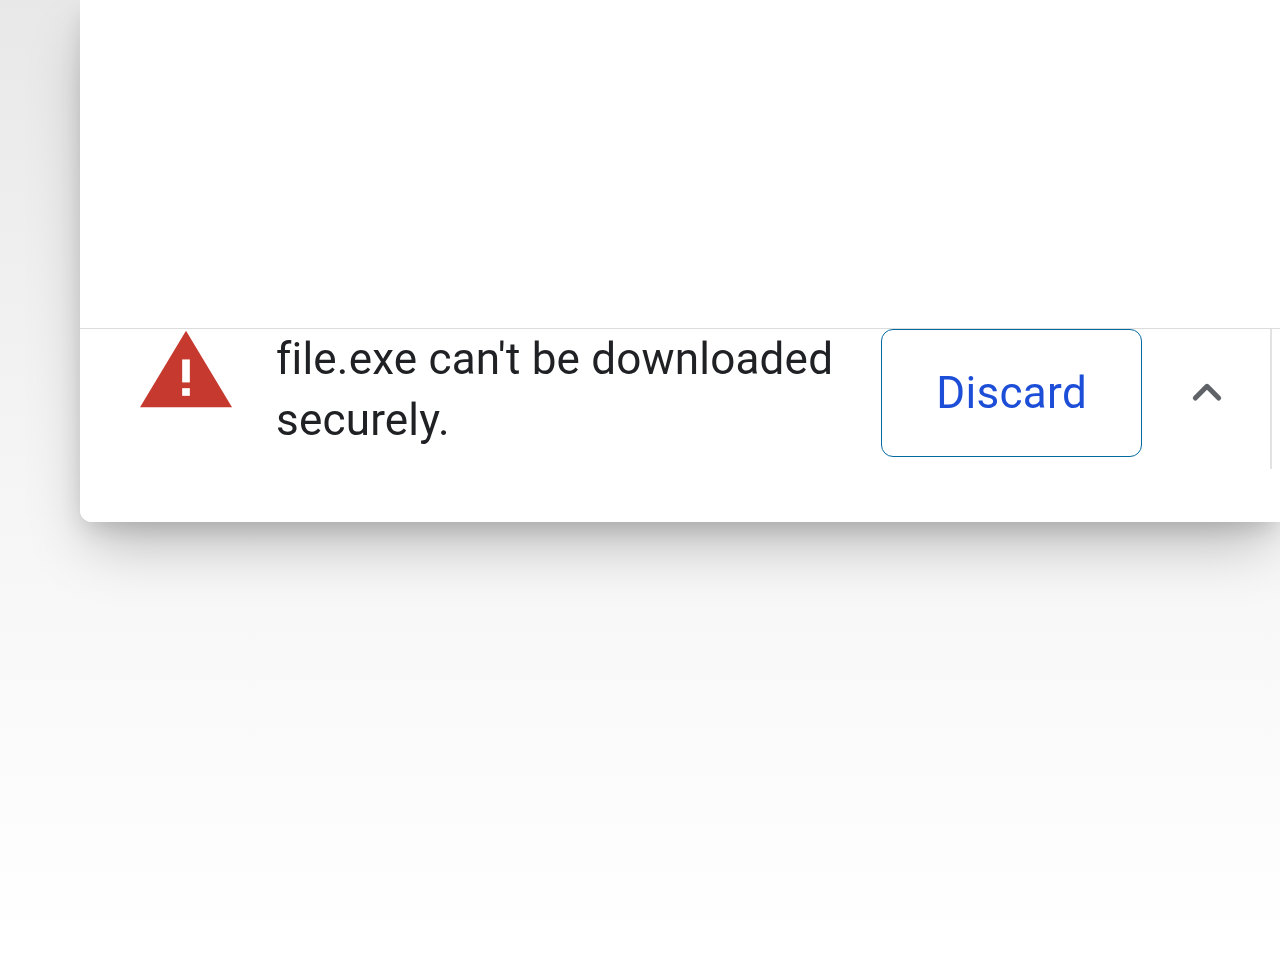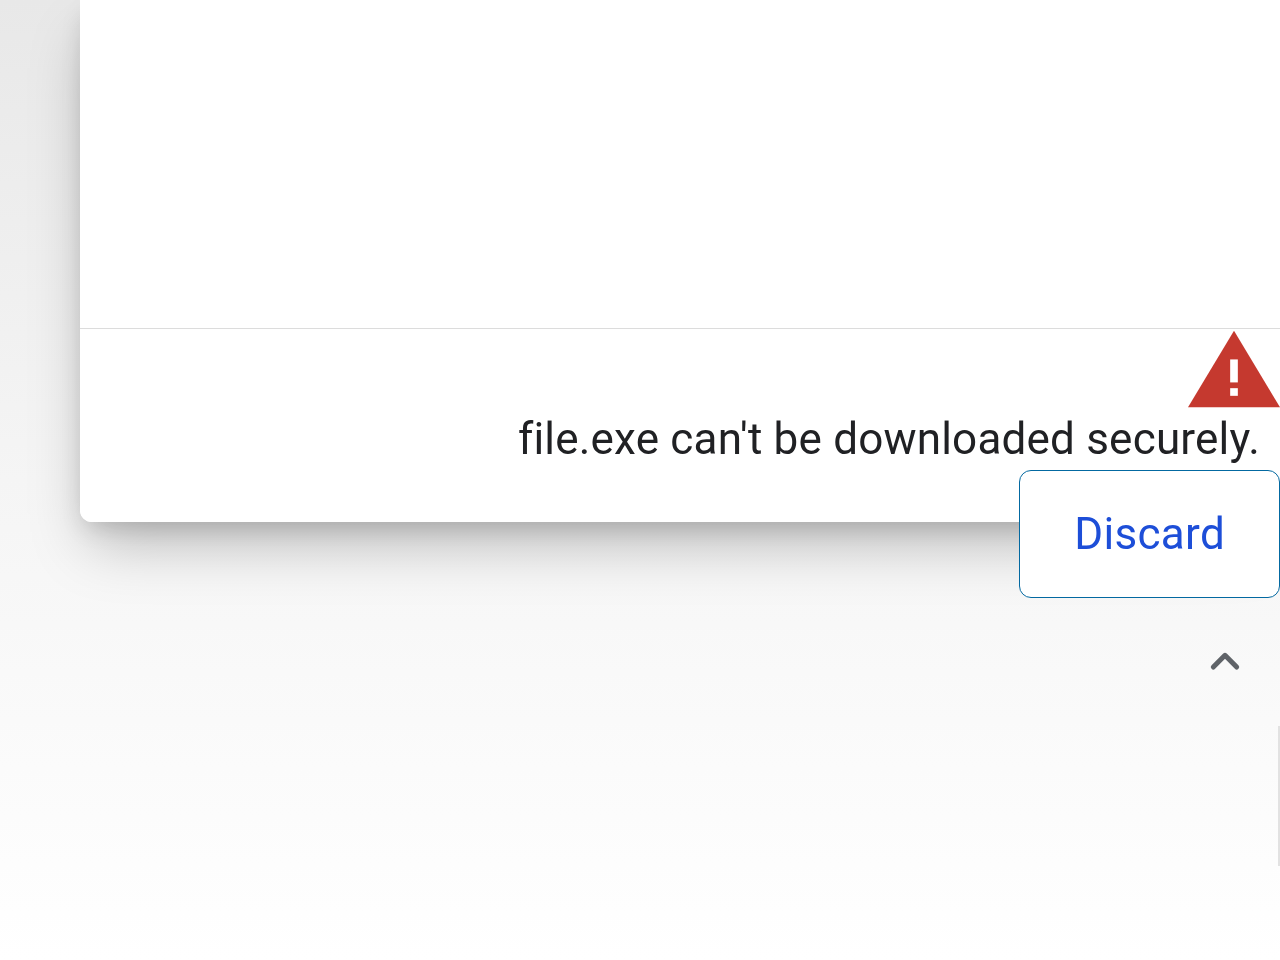--- a/index.html
+++ b/index.html
@@ -32,26 +32,25 @@
 
     .content-area {
       flex: 1;
       background: #ffffff;
     }
 
     .download-bar {
       height: 194px;
       border-top: 1px solid #dcdcdc;
       display: flex;
-      align-items: flex-end;
+      align-items: flex-start;
       padding-left: 60px;
-      padding-right: 0;
+      padding-right: 8px;
       background: #ffffff;
       border-bottom-left-radius: 12px;
-      flex-direction: column;
     }
 
     .warning-icon-wrapper {
       display: flex;
       align-items: center;
       justify-content: center;
       width: 92px;
       height: 80px;
       flex-shrink: 0;
     }

